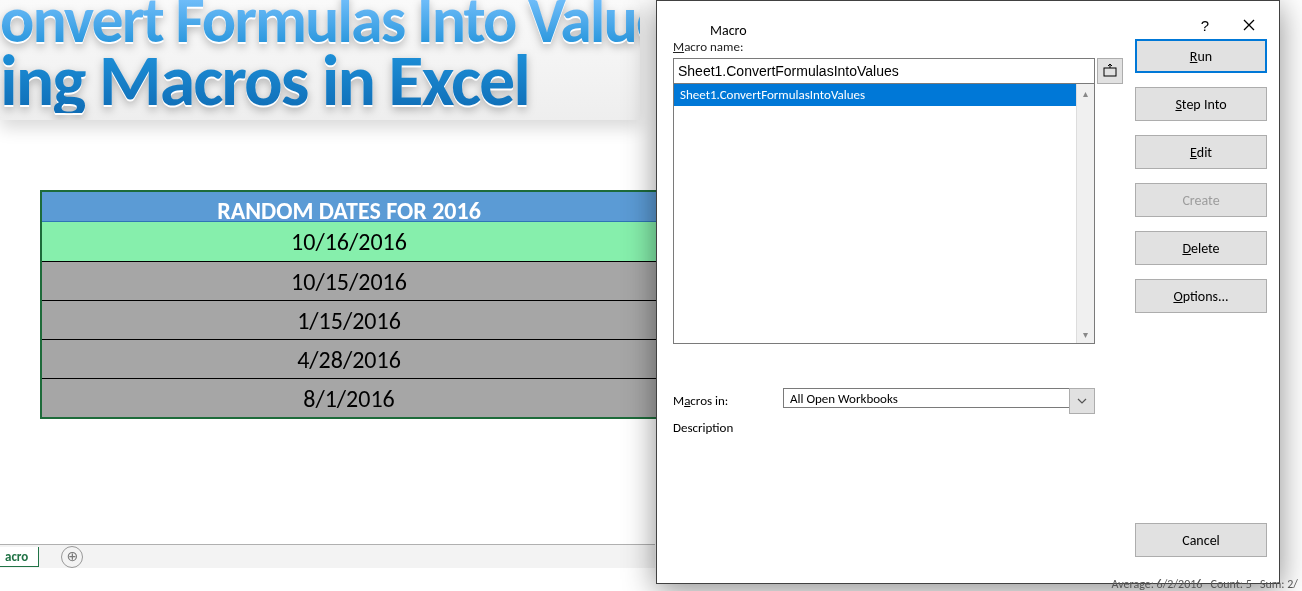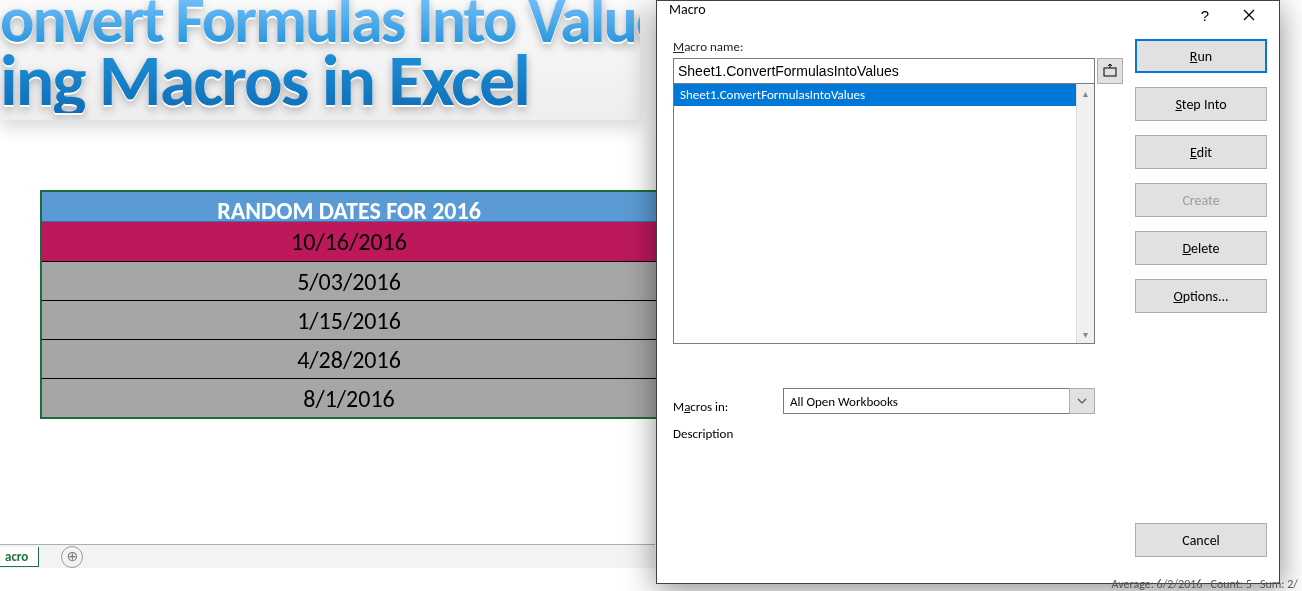--- a/index.html
+++ b/index.html
@@ -71,21 +71,21 @@
     font-family: Calibri, sans-serif;
   }
   .sheet .row {
     height: 39px;
     text-align: center;
     font-size: 24px;
     line-height: 39px;
     font-family: Calibri, sans-serif;
     border-top: 1px solid #000;
   }
-  .sheet .row.first { background: #be185d; border-top: none; }
+  .sheet .row.first { background: #86efac; border-top: none; }
   .sheet .row.rest  { background: #a6a6a6; }
 
   
   .sheet-tab-bar {
     position: absolute;
     left: 0; top: 544px;
     height: 24px;
     width: 655px;
     border-top: 1px solid #b0b0b0;
     background: #f3f3f3;
@@ -122,25 +122,26 @@
     width: 624px;
     height: 584px;
     background: #fff;
     border: 1px solid #414141;
     box-shadow: 0 6px 30px rgba(0,0,0,0.45);
     display: flex;
     flex-direction: column;
   }
   .titlebar {
     display:flex;
-    align-items:flex-start;
+    align-items:flex-end;
     height:38px;
     padding: 0 8px 0 12px;
     font-size: 14px;
     color:#000;
+    margin-left:41px;
   }
   .titlebar .spacer { flex:1; }
   .titlebar .tb-btn {
     width:44px; height:28px;
     display:flex;align-items:center;justify-content:center;
     font-size:15px;
     font-family: "Segoe UI", sans-serif;
     cursor:pointer;
   }
   .titlebar .tb-btn.close svg { width:12px; height:12px; }
@@ -209,21 +210,21 @@
 
   .macros-in-row {
     display:flex; align-items:flex-end;
     margin-top:44px;
     margin-right:28px;
   }
   .macros-in-row .label2 {
     width:110px; font-size:13px;
   }
   .select {
-    flex:1; height:26px;
+    flex:1; height:20px;
     border:1px solid #7a7a7a;
     display:flex; align-items:center;
     padding:0 6px;
     font-size:13px;
     position:relative;
     cursor:pointer;
     background:#fff;
   }
   .select .chev {
     position:absolute; right:-1px; top:-1px;
@@ -278,21 +279,21 @@
     <svg viewBox="0 0 24 24">
         <circle cx="12" cy="12" r="9" fill="none" stroke="#c8b020" stroke-width="2"></circle>
         <path d="M7 7 L17 17 M17 7 L7 17" stroke="#c00" stroke-width="2"></path>
       </svg>
   </span><span>II</span>
 </div>
 
 <div class="sheet">
   <div class="hdr">RANDOM DATES FOR 2016</div>
   <div class="row first">10/16/2016</div>
-  <div class="row rest">5/03/2016</div>
+  <div class="row rest">10/15/2016</div>
   <div class="row rest">1/15/2016</div>
   <div class="row rest">4/28/2016</div>
   <div class="row rest">8/1/2016</div>
 </div>
 
 <div class="sheet-tab-bar">
   <div class="sheet-tab">acro</div>
   <div class="new-sheet">
     <span>⊕</span>
   </div>

